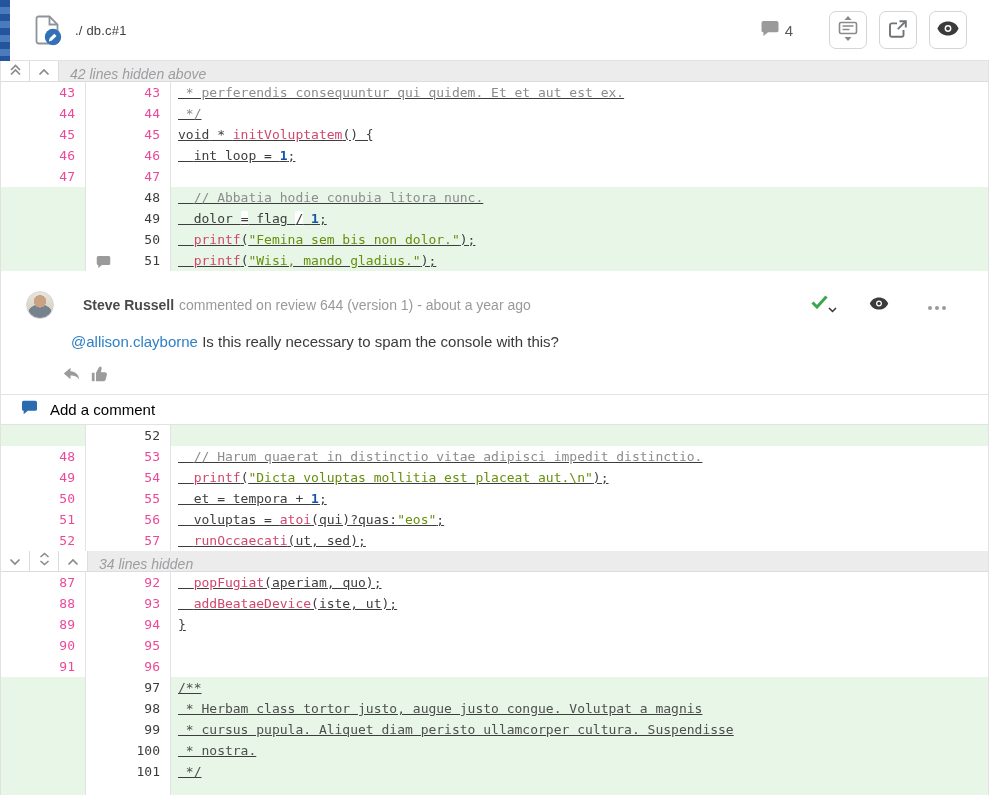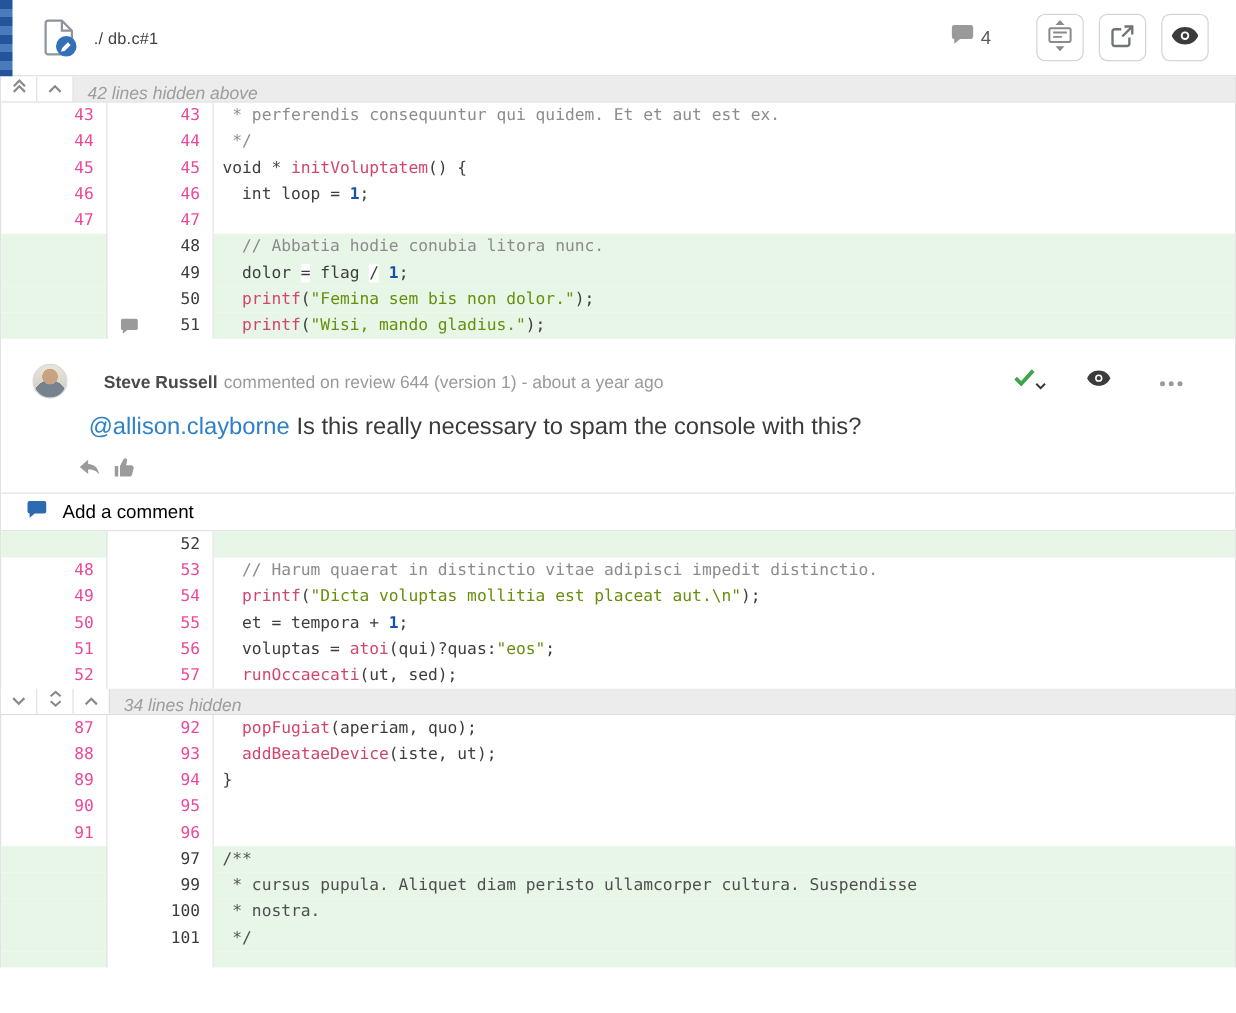--- a/index.html
+++ b/index.html
@@ -30,21 +30,21 @@
 
   .content { border-left:1px solid #e2e2e2; border-right:1px solid #e2e2e2; }
 
   
   .diff { font-family:"DejaVu Sans Mono", monospace; font-size:13px; }
   .crow { display:flex; height:21px; line-height:21px; }
   .gut { flex:0 0 85px; width:85px; text-align:right; padding-right:10px;
          color:#ec4899; border-right:1px solid #e3e3e3; position:relative; }
   .crow.added .gut.old { background:#e7f6e7; }
   .crow.added .gut.new { color:#3b3b3b; }
-  .codecell { flex:1; padding-left:7px; white-space:pre; color:#3d3d3d; overflow:hidden; }
+  .codecell { flex:1; padding-left:7px; white-space:pre; color:#3d3d3d; overflow:hidden;text-decoration:underline; }
   .crow.added .codecell { background:#e7f6e7; }
   .gut-bubble { position:absolute; left:10px; top:4px; width:15px; height:14px; }
 
   .tk-p { color:#3d3d3d; }
   .tk-k { color:#404040; }
   .tk-f { color:#d2466d; }
   .tk-s { color:#668f0c; }
   .tk-c { color:#8c8c8c; }
   .tk-dc { color:#4f4f4f; }
   .tk-n { color:#1553a8; font-weight:bold; }
@@ -61,21 +61,21 @@
             background:
               radial-gradient(circle at 50% 36%, #c9a183 0 29%, rgba(0,0,0,0) 30%),
               radial-gradient(circle at 50% 98%, #76838f 0 46%, rgba(0,0,0,0) 47%),
               linear-gradient(#e9e5db,#cfcabe);
             border:1px solid #d8d8d8; }
   .author { font-weight:bold; color:#4a4a4a; font-size:14px; margin-left:29px; }
   .meta { color:#9a9a9a; font-size:14px; margin-left:5px; }
   .thread-icons { margin-left:auto; display:flex; align-items:center; gap:36px; padding-right:18px; }
   .resolve { position:relative; width:22px; height:20px; cursor:pointer; }
   .resolve .chev { position:absolute; right:-4px; bottom:-2px; }
-  .thread-body { padding:13px 24px 0 70px; font-size:19px; color:#3a3a3a; line-height:20px; }
+  .thread-body { padding:13px 24px 0 70px; font-size:15px; color:#3a3a3a; line-height:20px; }
   .mention { color:#2e81c6; text-decoration:none; }
   .thread-actions { display:flex; align-items:center; gap:11px; padding:13px 0 12px 62px; height:42px; }
   .action-btn { cursor:pointer; display:flex; align-items:center; }
   .add-comment { border-top:1px solid #e4e4e4; height:30px; display:flex; align-items:center;
                  padding-left:20px; cursor:pointer; }
   .add-comment .lbl { color:#000000; font-size:15px; margin-left:12px; }
   .dots span { display:inline-block; width:4px; height:4px; border-radius:50%;
                background:#9a9a9a; margin-left:3px; }
 </style>
 </head>
@@ -345,20 +345,25 @@
           <div class="gut new">96</div>
           <div class="codecell"></div>
         </div>
         <div class="crow added">
           <div class="gut old"></div>
           <div class="gut new">97</div>
           <div class="codecell"><span class="tk-dc">/**</span></div>
         </div>
         <div class="crow added">
           <div class="gut old"></div>
+          <div class="gut new">98</div>
+          <div class="codecell"><span class="tk-dc"> * Herbam class tortor justo, augue justo congue. Volutpat a magnis</span></div>
+        </div>
+        <div class="crow added">
+          <div class="gut old"></div>
           <div class="gut new">99</div>
           <div class="codecell"><span class="tk-dc"> * cursus pupula. Aliquet diam peristo ullamcorper cultura. Suspendisse</span></div>
         </div>
         <div class="crow added">
           <div class="gut old"></div>
           <div class="gut new">100</div>
           <div class="codecell"><span class="tk-dc"> * nostra.</span></div>
         </div>
         <div class="crow added">
           <div class="gut old"></div>

